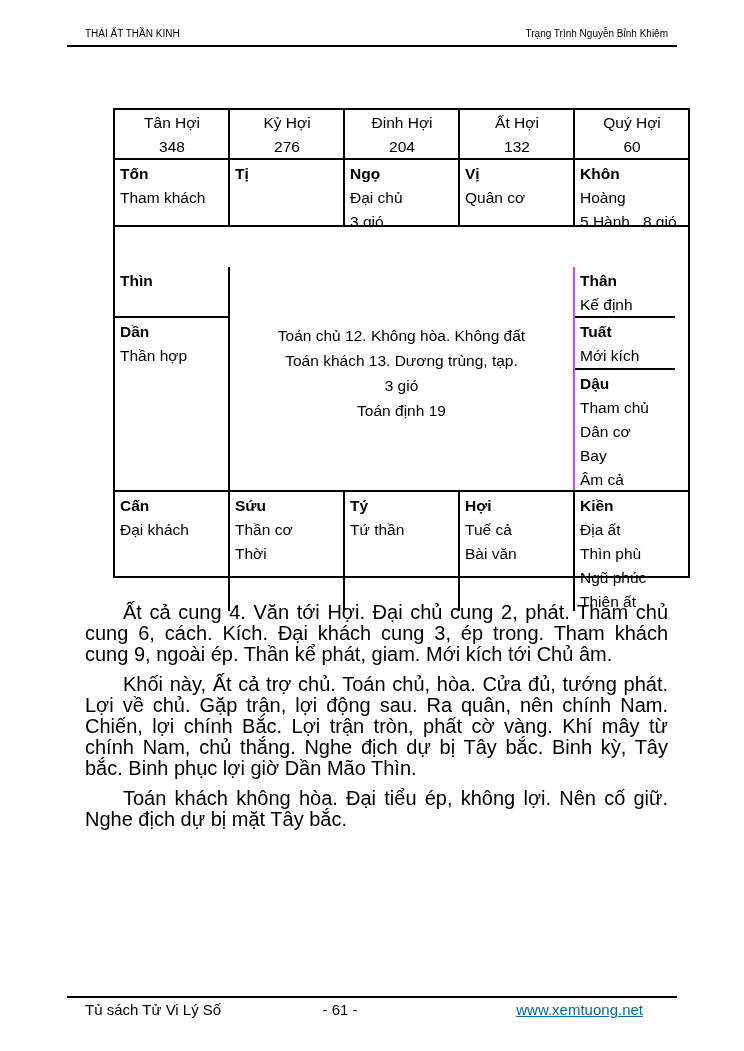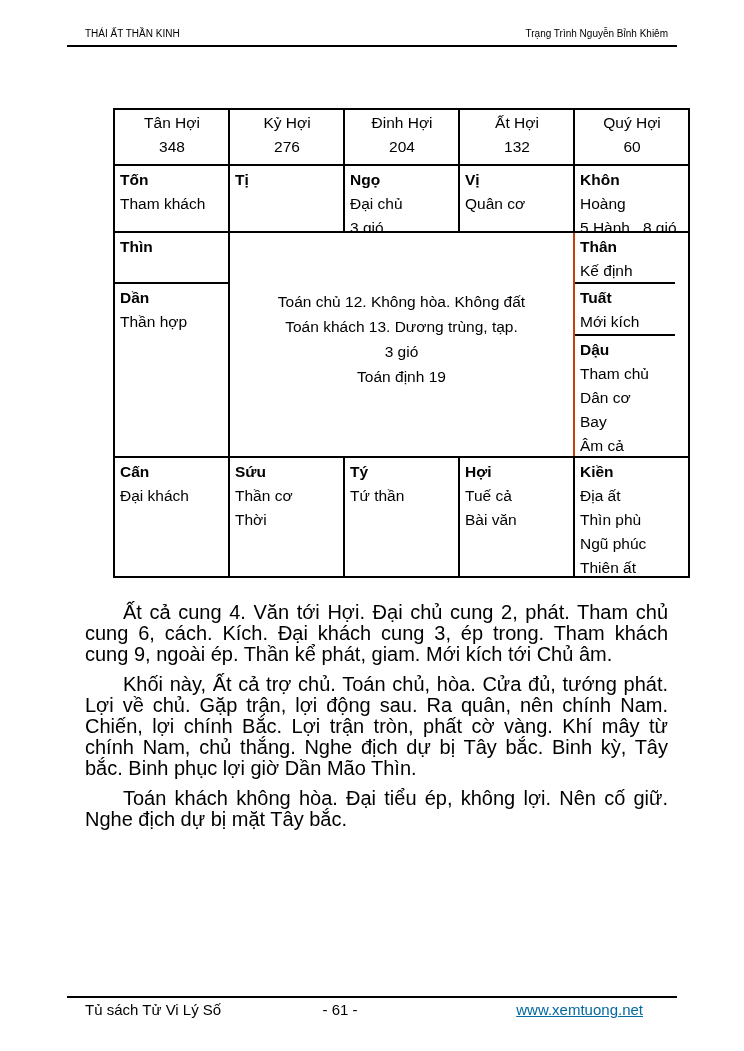--- a/index.html
+++ b/index.html
@@ -8,35 +8,35 @@
     font-family:"Liberation Sans", sans-serif;color:#000;margin:0 auto;overflow:hidden;
   }
   
   .hdr{position:absolute;top:28px;left:85px;width:583px;display:flex;justify-content:space-between;font-size:10px;}
   .hdr-rule{position:absolute;top:45px;left:67px;width:610px;height:2px;background:#000;}
   
   .board{position:absolute;top:108px;left:113px;width:577px;height:470px;border:2px solid #000;box-sizing:border-box;font-size:15.5px;}
   .row{display:flex;border-bottom:2px solid #000;box-sizing:border-box;}
   .cell{box-sizing:border-box;border-right:2px solid #000;overflow:hidden;padding:2px 4px 0 5px;line-height:24px;}
   .cell:last-child{border-right:none;}
-  .row-years{height:56px;}
+  .row-years{height:50px;}
   .row-years .cell{text-align:center;line-height:24px;padding-top:1px;}
   .row-top{height:67px;}
   .row-bottom{height:119px;border-bottom:none;}
   .w1{width:115px;} .w5{width:113px;}
   .lbl{font-weight:bold;}
   .ln{white-space:pre-wrap;}
-  .band{display:flex;height:225px;border-bottom:2px solid #000;box-sizing:border-box;}
+  .band{display:flex;height:225px;border-bottom:2px solid #000;box-sizing:border-box;margin-top:40px;}
   .stack{display:flex;flex-direction:column;box-sizing:border-box;}
   .stack-left{width:115px;border-right:2px solid #000;}
   .stack-right{width:100px;}
   .scell{box-sizing:border-box;border-bottom:2px solid #000;overflow:hidden;padding:2px 4px 0 5px;line-height:24px;}
   .scell:last-child{border-bottom:none;flex:1;}
   .h-thin{height:51px;} .h-mao{height:121px;} .h-than{height:51px;} .h-dau{height:126px;}
-  .center-cell{width:345px;border-right:2px solid #c2410c;box-sizing:border-box;display:flex;flex-direction:column;justify-content:center;align-items:center;text-align:center;line-height:25px;padding-bottom:12px;}
+  .center-cell{width:345px;border-right:2px solid #d946ef;box-sizing:border-box;display:flex;flex-direction:column;justify-content:center;align-items:center;text-align:center;line-height:25px;padding-bottom:12px;}
   
   .bodytext{position:absolute;top:602px;left:85px;width:583px;font-size:20px;line-height:21px;text-align:justify;}
   .bodytext p{margin:0 0 9px 0;text-indent:38px;}
   
   .ftr-rule{position:absolute;top:996px;left:67px;width:610px;height:2px;background:#000;}
   .ftr{position:absolute;top:1001px;left:85px;width:583px;font-size:15px;}
   .ftr-left{position:absolute;left:0;top:0;}
   .ftr-center{position:absolute;left:225px;top:0;width:60px;text-align:center;}
   .ftr-right{position:absolute;right:25px;top:0;text-decoration:underline;color:#0369a1;}
 </style>

